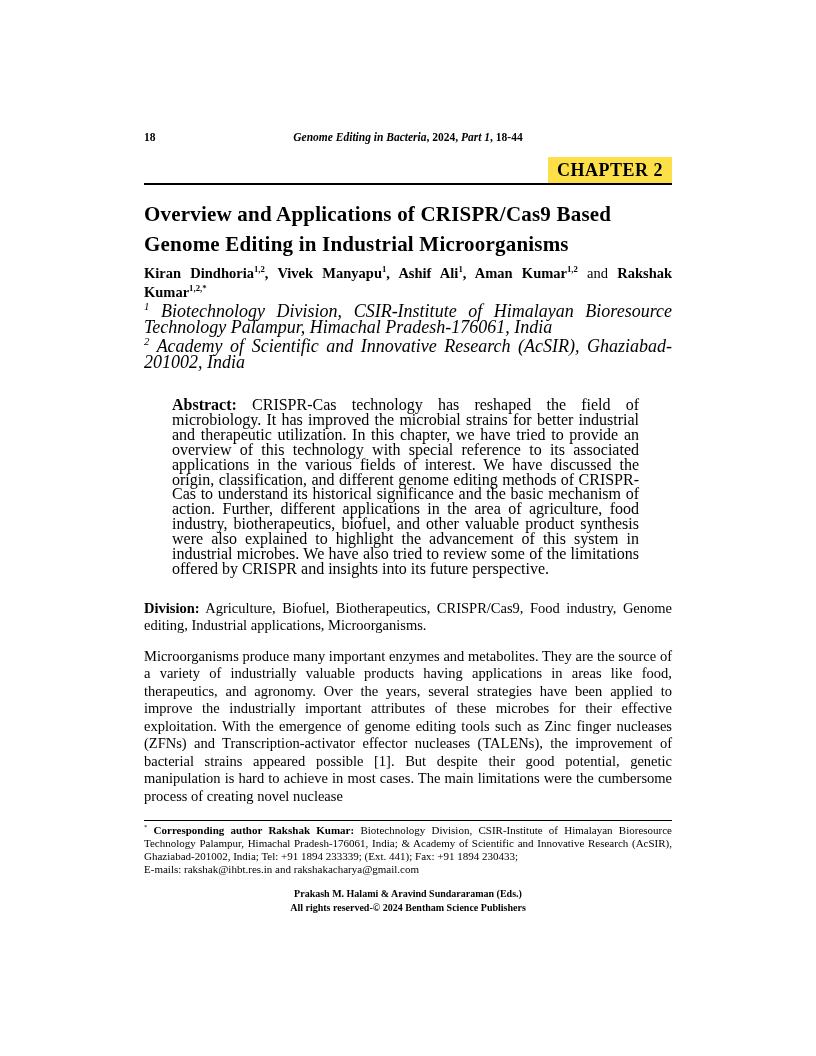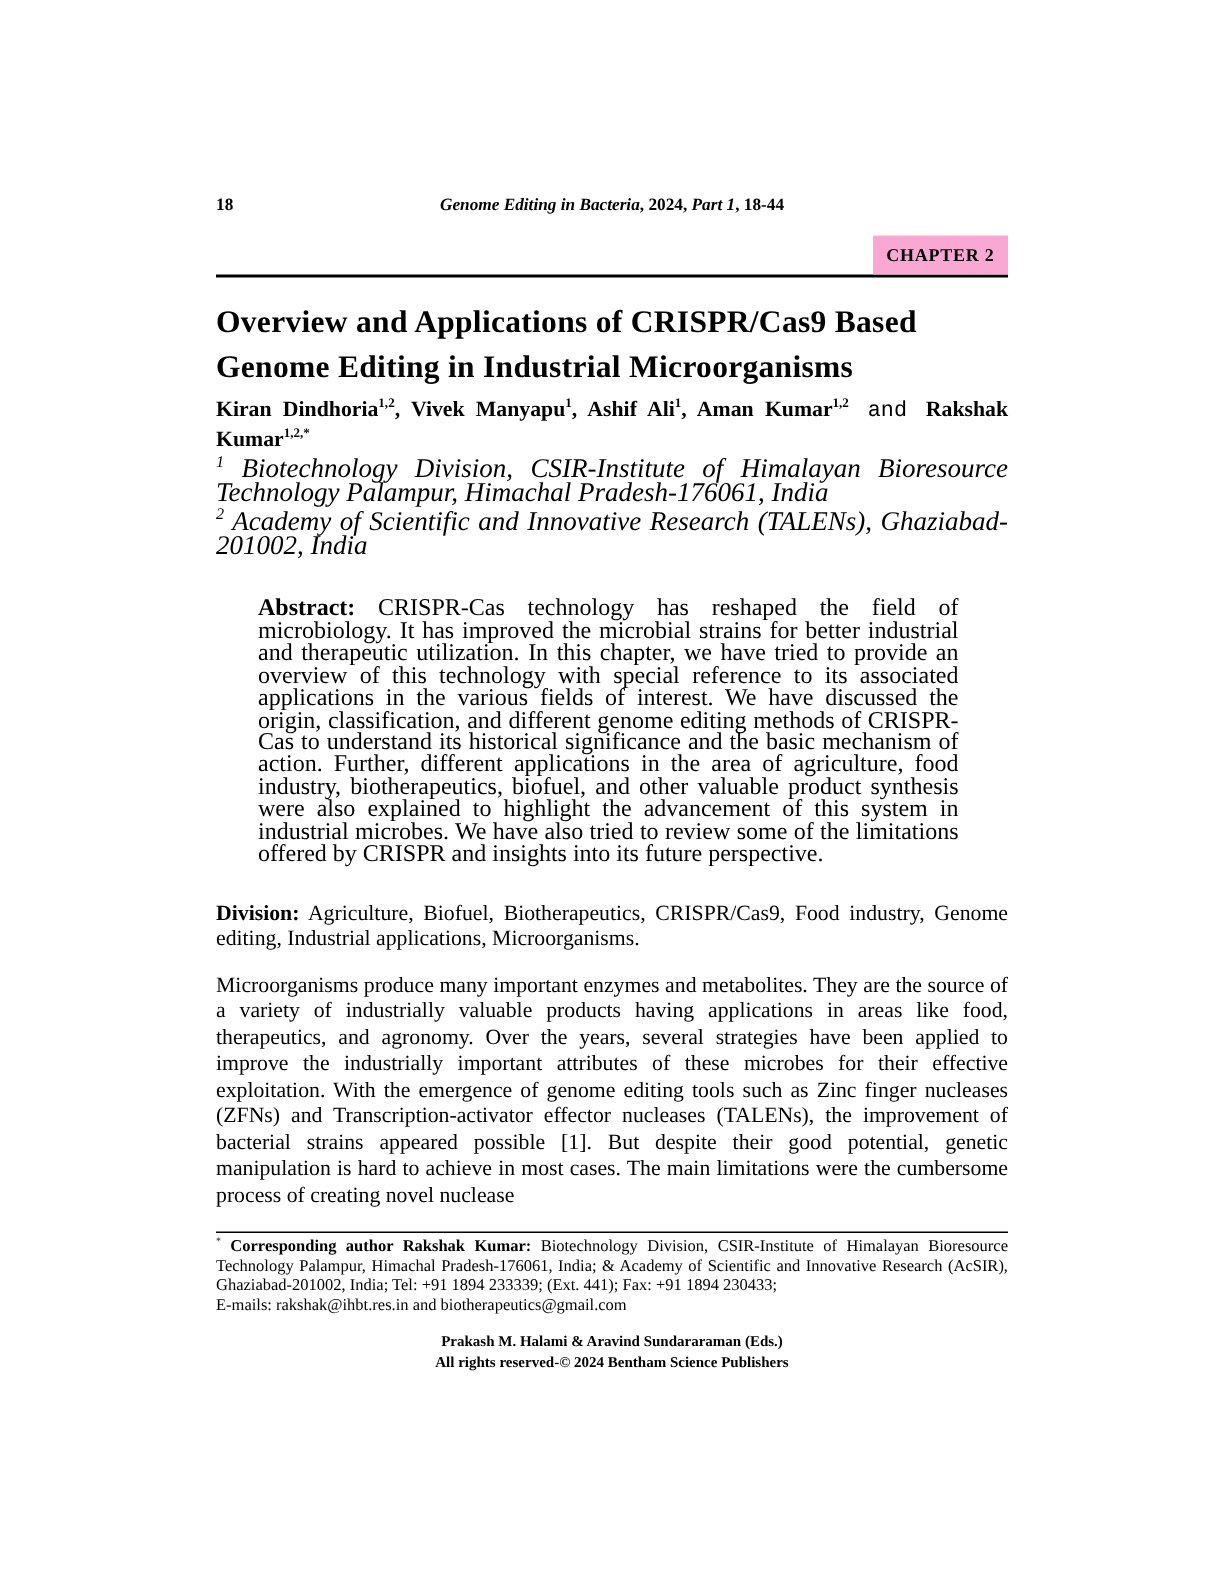--- a/index.html
+++ b/index.html
@@ -33,22 +33,22 @@
   .running-title .it { font-style: italic; }
   
   .chapter-rule {
     margin-top: 13px;
     border-bottom: 2px solid #000000;
     text-align: right;
     line-height: 0;
   }
   .chapter-badge {
     display: inline-block;
-    background: #f9a8d4;
-    font-size: 12px;
+    background: #fde047;
+    font-size: 18px;
     font-weight: bold;
     line-height: 21px;
     padding: 3px 9px 2px 9px;
     letter-spacing: 0.5px;
     vertical-align: bottom;
   }
   
   .chapter-title {
     margin-top: 14px;
     font-size: 21px;
@@ -57,21 +57,21 @@
     letter-spacing: 0.2px;
   }
   
   .authors {
     margin-top: 5px;
     font-size: 14.5px;
     font-weight: bold;
     line-height: 18.5px;
     text-align: justify;
   }
-  .authors .sep-and { font-weight: normal; font-family: Liberation Mono, monospace; }
+  .authors .sep-and { font-weight: normal; }
   sup.sp { font-size: 0.6em; line-height: 0; vertical-align: super; }
   
   .affiliation {
     margin-top: 3px;
     font-size: 18px;
     font-style: italic;
     line-height: 15.5px;
     text-align: justify;
   }
   .affiliation + .affiliation { margin-top: 4px; }
@@ -145,34 +145,34 @@
     </div>
 
     <h1 class="chapter-title">
       <div>Overview and Applications of CRISPR/Cas9 Based</div>
       <div>Genome Editing in Industrial Microorganisms</div>
     </h1>
 
     <p class="authors"><span><span>Kiran Dindhoria</span><sup class="sp">1,2</sup></span><span>, </span><span><span>Vivek Manyapu</span><sup class="sp">1</sup></span><span>, </span><span><span>Ashif Ali</span><sup class="sp">1</sup></span><span>, </span><span><span>Aman Kumar</span><sup class="sp">1,2</sup></span><span class="sep-and"> and </span><span><span>Rakshak Kumar</span><sup class="sp">1,2,*</sup></span></p>
 
     <p class="affiliation"><sup class="sp">1</sup> <span>Biotechnology Division, CSIR-Institute of Himalayan Bioresource Technology Palampur, Himachal Pradesh-176061, India</span></p>
-    <p class="affiliation"><sup class="sp">2</sup> <span>Academy of Scientific and Innovative Research (TALENs), Ghaziabad-201002, India</span></p>
+    <p class="affiliation"><sup class="sp">2</sup> <span>Academy of Scientific and Innovative Research (AcSIR), Ghaziabad-201002, India</span></p>
 
     <p class="abstract"><span class="bold">Abstract:</span> <span>CRISPR-Cas technology has reshaped the field of microbiology. It has improved the microbial strains for better industrial and therapeutic utilization. In this chapter, we have tried to provide an overview of this technology with special reference to its associated applications in the various fields of interest. We have discussed the origin, classification, and different genome editing methods of CRISPR-Cas to understand its historical significance and the basic mechanism of action. Further, different applications in the area of agriculture, food industry, biotherapeutics, biofuel, and other valuable product synthesis were also explained to highlight the advancement of this system in industrial microbes. We have also tried to review some of the limitations offered by CRISPR and insights into its future perspective.</span></p>
 
     <p class="keywords"><span class="bold">Division:</span> <span>Agriculture, Biofuel, Biotherapeutics, CRISPR/Cas9, Food industry, Genome editing, Industrial applications, Microorganisms.</span></p>
 
 
     <p class="body-para">Microorganisms produce many important enzymes and metabolites. They are the source of a variety of industrially valuable products having applications in areas like food, therapeutics, and agronomy. Over the years, several strategies have been applied to improve the industrially important attributes of these microbes for their effective exploitation. With the emergence of genome editing tools such as Zinc finger nucleases (ZFNs) and Transcription-activator effector nucleases (TALENs), the improvement of bacterial strains appeared possible [1]. But despite their good potential, genetic manipulation is hard to achieve in most cases. The main limitations were the cumbersome process of creating novel nuclease</p>
 
     <div class="footnote-rule"></div>
 
     <div class="footnote">
       <p><sup class="sp">*</sup> <span class="bold">Corresponding author Rakshak Kumar:</span> <span>Biotechnology Division, CSIR-Institute of Himalayan Bioresource Technology Palampur, Himachal Pradesh-176061, India; &amp; Academy of Scientific and Innovative Research (AcSIR), Ghaziabad-201002, India; Tel: +91 1894 233339; (Ext. 441); Fax: +91 1894 230433;</span></p>
-      <p class="footnote-emails">E-mails: rakshak@ihbt.res.in and biotherapeutics@gmail.com</p>
+      <p class="footnote-emails">E-mails: rakshak@ihbt.res.in and rakshakacharya@gmail.com</p>
     </div>
 
     <div class="page-footer">
       <div>Prakash M. Halami &amp; Aravind Sundararaman (Eds.)</div>
       <div>All rights reserved-© 2024 Bentham Science Publishers</div>
     </div>
 
   </div>
 </div>
 

